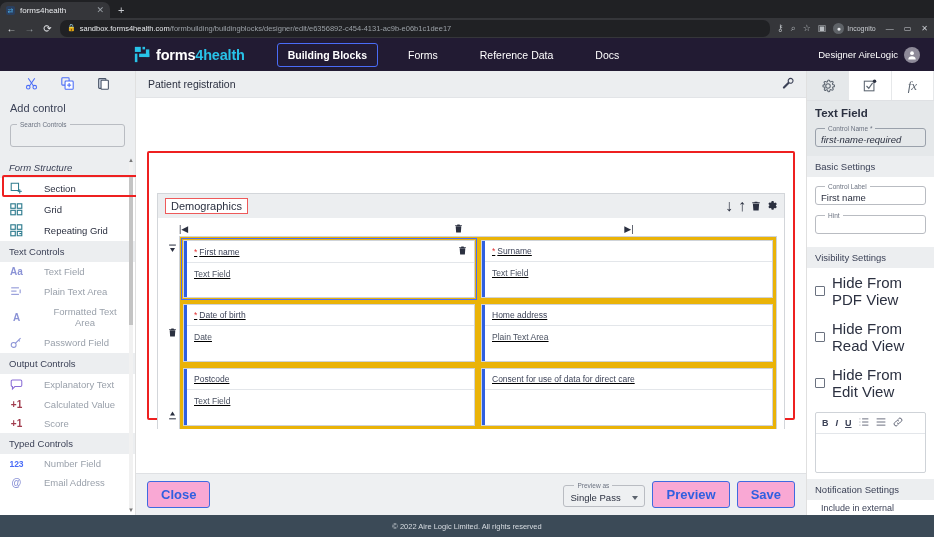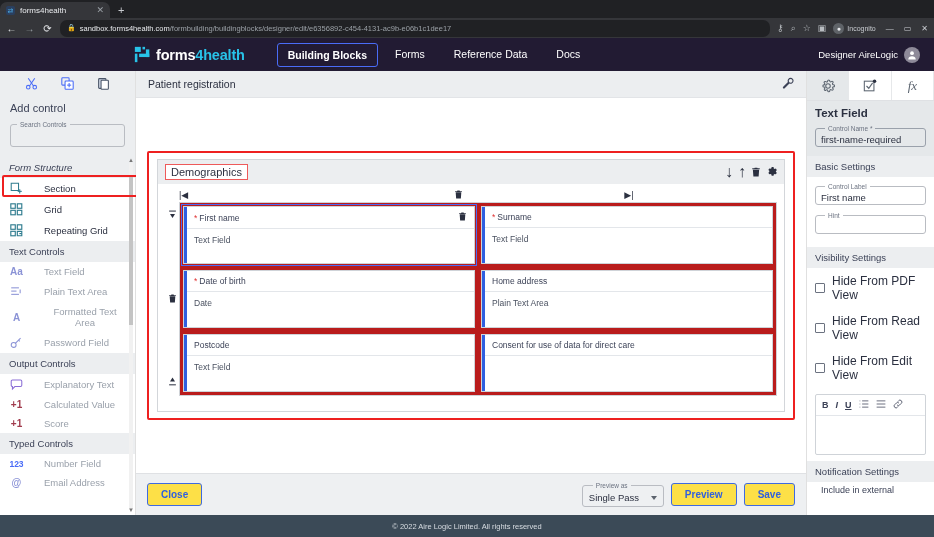--- a/index.html
+++ b/index.html
@@ -54,21 +54,21 @@
   
   .app-header {
     height: 33px; background: #221b33; display: flex; align-items: center;
     padding: 0 14px; position: relative;
   }
   .brand { display: flex; align-items: center; gap: 5px; margin-left: 120px; }
   .brand-mark { width: 17px; height: 17px; }
   .brand-text { font-size: 14.5px; font-weight: bold; letter-spacing: -0.2px; }
   .brand-text .w { color: #ffffff; }
   .brand-text .c { color: #28c3e8; }
-  .app-nav { display: flex; align-items: flex-start; gap: 5px; margin-left: 32px; }
+  .app-nav { display: flex; align-items: center; gap: 18px; margin-left: 32px; }
   .nav-item {
     color: #ffffff; font-size: 10.5px; padding: 5px 12px; white-space: nowrap;
   }
   .nav-item.active {
     border: 1.5px solid #4a6cf7; border-radius: 3px; font-weight: bold; padding: 5px 10px;
   }
   .header-user {
     position: absolute; right: 14px; display: flex; align-items: center; gap: 6px;
   }
   .header-user-name { color: #ffffff; font-size: 9.5px; }
@@ -136,42 +136,42 @@
   }
   .center-title { font-size: 10.5px; color: #2b3040; }
   .wrench { color: #3c4257; }
   .canvas {
     flex: 1; padding: 9px 11px; overflow: hidden; position: relative; background: #fff;
   }
   .canvas-red {
     border: 2px solid #ee2020; border-radius: 2px; height: 100%;
     padding: 6px 8px; background: #fff; position: relative;
   }
-  .section-box { border: 1px solid #d3d6da; background: #fff; height: 100%; }
+  .section-box { border: 1px solid #d3d6da; background: #fff; height: 100%; margin-top: 34px; }
   .section-head {
     background: #eceef0; height: 24px; display: flex; align-items: center;
     padding: 0 7px; justify-content: space-between; position: relative;
   }
   .section-name {
     font-size: 11px; color: #2b3040; border: 1px solid #ee5a5a;
     padding: 1px 5px; background: #fff;
   }
   .section-head-tools { display: flex; align-items: center; gap: 5px; color: #2b3040; }
   .grid-wrap { padding: 4px 7px 7px; }
   .col-tools {
     display: flex; align-items: center; height: 14px; padding-left: 14px;
     color: #2b3040;
   }
   .col-tool { font-size: 9px; }
   .grid-body { display: flex; }
   .row-tools {
     width: 14px; display: flex; flex-direction: column; align-items: center;
     justify-content: space-between; padding: 3px 0 6px; color: #2b3040;
   }
-  .grid-cells { flex: 1; border: 1px solid #cfd3d8; background: #b91c1c; }
+  .grid-cells { flex: 1; border: 1px solid #cfd3d8; background: #eab308; text-decoration: underline; }
   .grid-row { display: flex; }
   .cell {
     flex: 1; margin: 3px; border: 1px solid #cfd3d8; background: #fff;
     display: flex; position: relative; min-height: 58px;
   }
   .cell.selected { outline: 1.5px solid #4a6cf7; outline-offset: 1px; }
   .cell-bar { width: 3px; background: #2f5fe0; flex-shrink: 0; }
   .cell-inner { flex: 1; display: flex; flex-direction: column; }
   .cell-label {
     font-size: 8.5px; color: #3c4257; padding: 5px 7px;
@@ -181,22 +181,22 @@
   .req { color: #e03434; margin-right: 2px; }
   .cell-type { font-size: 8.5px; color: #4a5160; padding: 6px 7px; }
   .cell-trash { color: #2b3040; }
 
   
   .bottom-bar {
     height: 42px; background: #eef0f2; border-top: 1px solid #dfe1e4;
     display: flex; align-items: center; padding: 0 11px; gap: 8px;
   }
   .btn-outline {
-    border: 1px solid #3f6ae0; color: #2f5fe0; background: #fde047;
-    font-size: 10px; font-weight: bold; border-radius: 3px; padding: 5px 13px;
+    border: 1px solid #3f6ae0; color: #2f5fe0; background: #f9a8d4;
+    font-size: 13px; font-weight: bold; border-radius: 3px; padding: 5px 13px;
     font-family: "Liberation Sans", sans-serif;
   }
   .bottom-right { margin-left: auto; display: flex; align-items: center; gap: 7px; }
   .select-fs {
     border: 1px solid #b9bcc2; border-radius: 3px; height: 25px; width: 82px;
     position: relative; display: flex; align-items: center; padding: 0 6px;
     background: #eef0f2;
   }
   .select-fs legend { font-size: 6.5px; color: #6b7280; padding: 0 3px; margin-left: 4px; }
   .select-val { font-size: 9.5px; color: #2b3040; flex: 1; }
@@ -214,35 +214,35 @@
     color: #5c6570; border-right: 1px solid #e6e8ea;
   }
   .rp-tab.active { background: #e5e8ea; }
   .rp-title-block { background: #e5e8ea; padding: 6px 8px 9px; }
   .rp-title { font-size: 11.5px; font-weight: bold; color: #2b3040; margin-bottom: 6px; }
   .rp-fs {
     border: 1px solid #9aa1ab; border-radius: 3px; height: 22px;
     display: flex; align-items: center; padding: 0 5px; background: transparent;
   }
   .rp-fs legend { font-size: 6.5px; color: #6b7280; padding: 0 3px; margin-left: 4px; }
-  .rp-fs .v { font-size: 9.5px; color: #2b3040; }
+  .rp-fs .v { font-size: 9.5px; color: #2b3040; font-style: italic; }
   .rp-section-head {
     background: #eceef0; font-size: 9.5px; color: #3c4257; padding: 5px 8px;
   }
   .rp-body { padding: 6px 8px; }
   .rp-fs2 {
     border: 1px solid #b9bcc2; border-radius: 3px; height: 22px;
     display: flex; align-items: center; padding: 0 5px; margin-bottom: 7px;
     background: #fff;
   }
   .rp-fs2 legend { font-size: 6.5px; color: #6b7280; padding: 0 3px; margin-left: 4px; }
   .rp-fs2 .v { font-size: 9.5px; color: #2b3040; }
   .rp-check { display: flex; align-items: center; gap: 7px; padding: 6px 8px; }
   .cbox { width: 10px; height: 10px; border: 1.3px solid #6b7280; border-radius: 1px; flex-shrink: 0; }
-  .rp-check-label { font-size: 12px; color: #2b3040; }
+  .rp-check-label { font-size: 15px; color: #2b3040; }
   .editor-box { margin: 6px 8px; border: 1px solid #cfd3d8; border-radius: 2px; }
   .editor-toolbar {
     display: flex; align-items: center; gap: 7px; padding: 4px 6px;
     border-bottom: 1px solid #e3e6ea; color: #3c4257; font-size: 9px;
   }
   .editor-area { height: 38px; }
   .rp-footnote { font-size: 9px; color: #3c4257; padding: 3px 8px 0 14px; }
 
   
   .footer {

